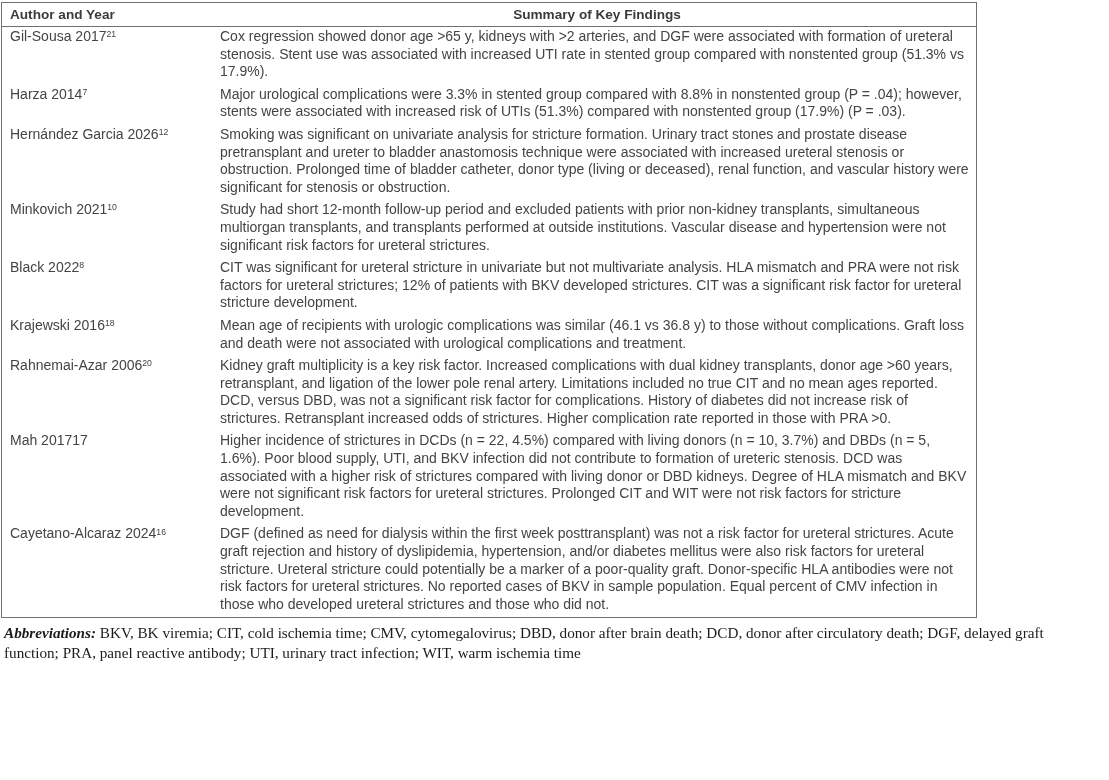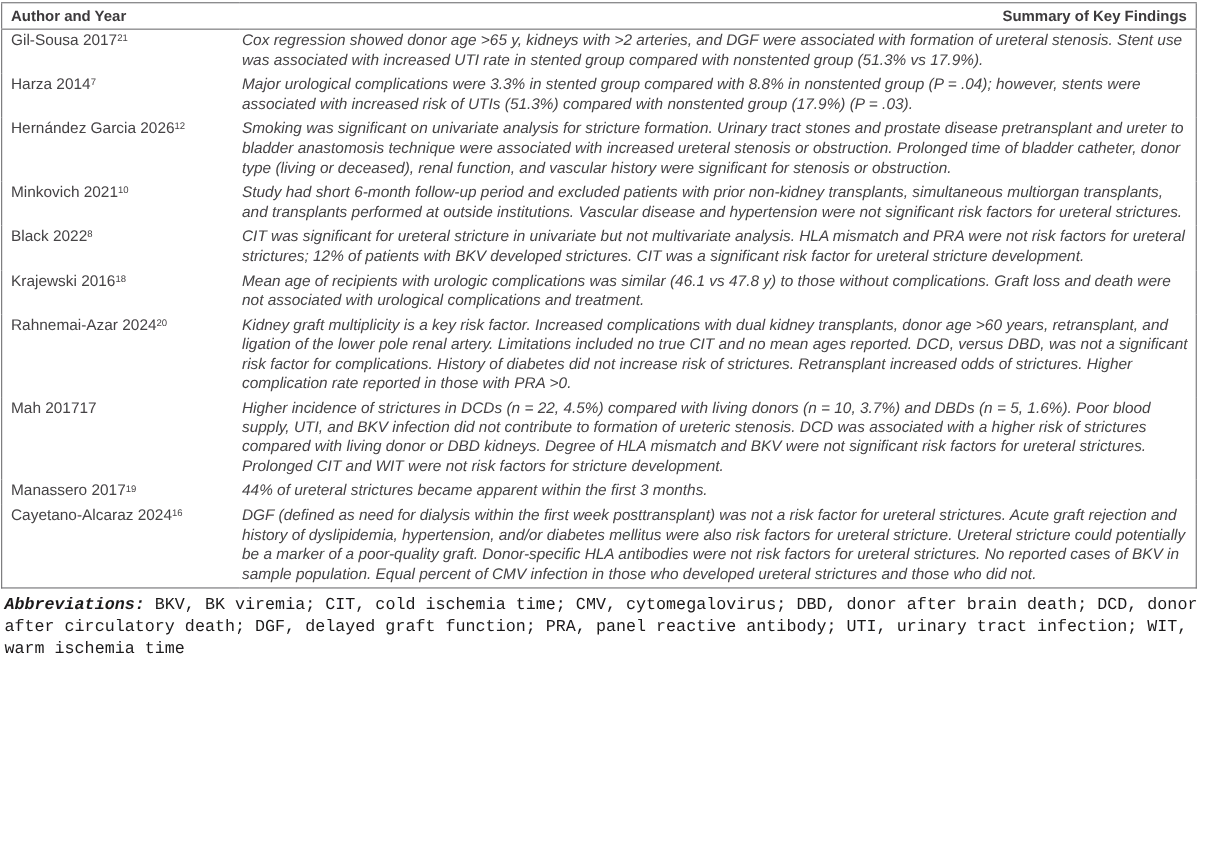--- a/index.html
+++ b/index.html
@@ -12,65 +12,64 @@
     height: 780px;
     font-family: "Liberation Sans", sans-serif;
     color: #454345;
     overflow: hidden;
   }
   .page {
     padding: 2px 1px 0 1px;
   }
   table.findings-table {
     border-collapse: collapse;
-    width: 1087px;
+    width: 976px;
     table-layout: fixed;
     padding-left: 31px;
   }
   table.findings-table, .findings-table th {
     border: 1px solid #707073;
   }
   .findings-table th {
     border-left: none;
     border-right: none;
   }
   .findings-table thead th {
     font-size: 13.6px;
     font-weight: bold;
     color: #3c3a3c;
     padding: 4px 8px 3px 8px;
     line-height: 16px;
     vertical-align: top;
   }
   .findings-table thead th.h-author { text-align: left; width: 200px; }
-  .findings-table thead th.h-findings { text-align: right; }
+  .findings-table thead th.h-findings { text-align: center; }
   .findings-table td {
     font-size: 14px;
     line-height: 17.6px;
     vertical-align: top;
     padding: 1px 6px 4px 8px;
   }
   .findings-table td.author {
     width: 200px;
     white-space: nowrap;
     padding-right: 2px;
   }
   .findings-table td.findings {
     padding-left: 2px;
-    font-style: italic;
   }
   sup.ref {
     font-size: 62%;
     line-height: 0;
     vertical-align: baseline;
     position: relative;
     top: -0.45em;
   }
   .abbrev {
-    font-family: Liberation Mono, monospace;
+    font-family: Liberation Serif, serif;
     font-size: 15.2px;
     line-height: 20px;
     color: #1c1a1b;
     padding: 5px 6px 0 3px;
   }
   .abbrev .abbrev-label {
     font-weight: bold;
     font-style: italic;
   }
 </style>
@@ -93,41 +92,37 @@
         <tr>
           <td class="author"><span>Harza 2014</span><sup class="ref">7</sup></td>
           <td class="findings">Major urological complications were 3.3% in stented group compared with 8.8% in nonstented group (P = .04); however, stents were associated with increased risk of UTIs (51.3%) compared with nonstented group (17.9%) (P = .03).</td>
         </tr>
         <tr>
           <td class="author"><span>Hernández Garcia 2026</span><sup class="ref">12</sup></td>
           <td class="findings">Smoking was significant on univariate analysis for stricture formation. Urinary tract stones and prostate disease pretransplant and ureter to bladder anastomosis technique were associated with increased ureteral stenosis or obstruction. Prolonged time of bladder catheter, donor type (living or deceased), renal function, and vascular history were significant for stenosis or obstruction.</td>
         </tr>
         <tr>
           <td class="author"><span>Minkovich 2021</span><sup class="ref">10</sup></td>
-          <td class="findings">Study had short 6-month follow-up period and excluded patients with prior non-kidney transplants, simultaneous multiorgan transplants, and transplants performed at outside institutions. Vascular disease and hypertension were not significant risk factors for ureteral strictures.</td>
+          <td class="findings">Study had short 12-month follow-up period and excluded patients with prior non-kidney transplants, simultaneous multiorgan transplants, and transplants performed at outside institutions. Vascular disease and hypertension were not significant risk factors for ureteral strictures.</td>
         </tr>
         <tr>
           <td class="author"><span>Black 2022</span><sup class="ref">8</sup></td>
           <td class="findings">CIT was significant for ureteral stricture in univariate but not multivariate analysis. HLA mismatch and PRA were not risk factors for ureteral strictures; 12% of patients with BKV developed strictures. CIT was a significant risk factor for ureteral stricture development.</td>
         </tr>
         <tr>
           <td class="author"><span>Krajewski 2016</span><sup class="ref">18</sup></td>
-          <td class="findings">Mean age of recipients with urologic complications was similar (46.1 vs 47.8 y) to those without complications. Graft loss and death were not associated with urological complications and treatment.</td>
+          <td class="findings">Mean age of recipients with urologic complications was similar (46.1 vs 36.8 y) to those without complications. Graft loss and death were not associated with urological complications and treatment.</td>
         </tr>
         <tr>
-          <td class="author"><span>Rahnemai-Azar 2024</span><sup class="ref">20</sup></td>
+          <td class="author"><span>Rahnemai-Azar 2006</span><sup class="ref">20</sup></td>
           <td class="findings">Kidney graft multiplicity is a key risk factor. Increased complications with dual kidney transplants, donor age &gt;60 years, retransplant, and ligation of the lower pole renal artery. Limitations included no true CIT and no mean ages reported. DCD, versus DBD, was not a significant risk factor for complications. History of diabetes did not increase risk of strictures. Retransplant increased odds of strictures. Higher complication rate reported in those with PRA &gt;0.</td>
         </tr>
         <tr>
           <td class="author"><span>Mah 201717</span></td>
           <td class="findings">Higher incidence of strictures in DCDs (n = 22, 4.5%) compared with living donors (n = 10, 3.7%) and DBDs (n = 5, 1.6%). Poor blood supply, UTI, and BKV infection did not contribute to formation of ureteric stenosis. DCD was associated with a higher risk of strictures compared with living donor or DBD kidneys. Degree of HLA mismatch and BKV were not significant risk factors for ureteral strictures. Prolonged CIT and WIT were not risk factors for stricture development.</td>
-        </tr>
-        <tr>
-          <td class="author"><span>Manassero 2017</span><sup class="ref">19</sup></td>
-          <td class="findings">44% of ureteral strictures became apparent within the first 3 months.</td>
         </tr>
         <tr>
           <td class="author"><span>Cayetano-Alcaraz 2024</span><sup class="ref">16</sup></td>
           <td class="findings">DGF (defined as need for dialysis within the first week posttransplant) was not a risk factor for ureteral strictures. Acute graft rejection and history of dyslipidemia, hypertension, and/or diabetes mellitus were also risk factors for ureteral stricture. Ureteral stricture could potentially be a marker of a poor-quality graft. Donor-specific HLA antibodies were not risk factors for ureteral strictures. No reported cases of BKV in sample population. Equal percent of CMV infection in those who developed ureteral strictures and those who did not.</td>
         </tr>
       </tbody>
   </table>
 
   <div class="abbrev">
     <span class="abbrev-label">Abbreviations:</span><span> BKV, BK viremia; CIT, cold ischemia time; CMV, cytomegalovirus; DBD, donor after brain death; DCD, donor after circulatory death; DGF, delayed graft function; PRA, panel reactive antibody; UTI, urinary tract infection; WIT, warm ischemia time</span>

